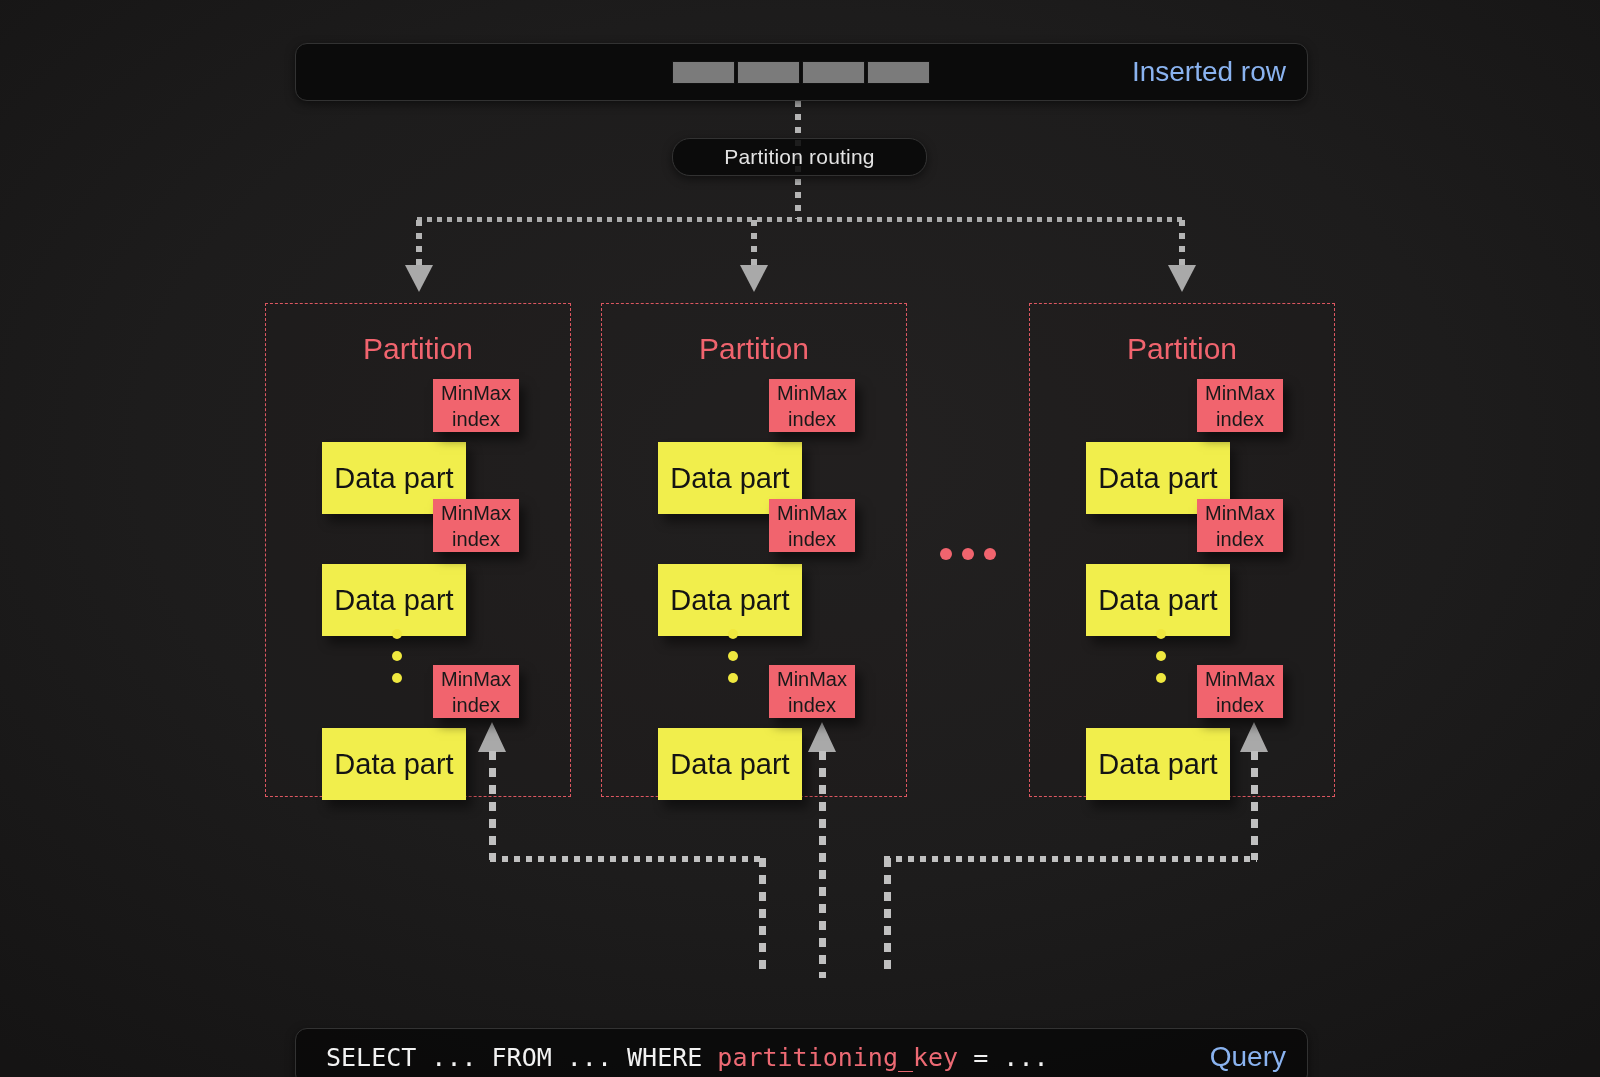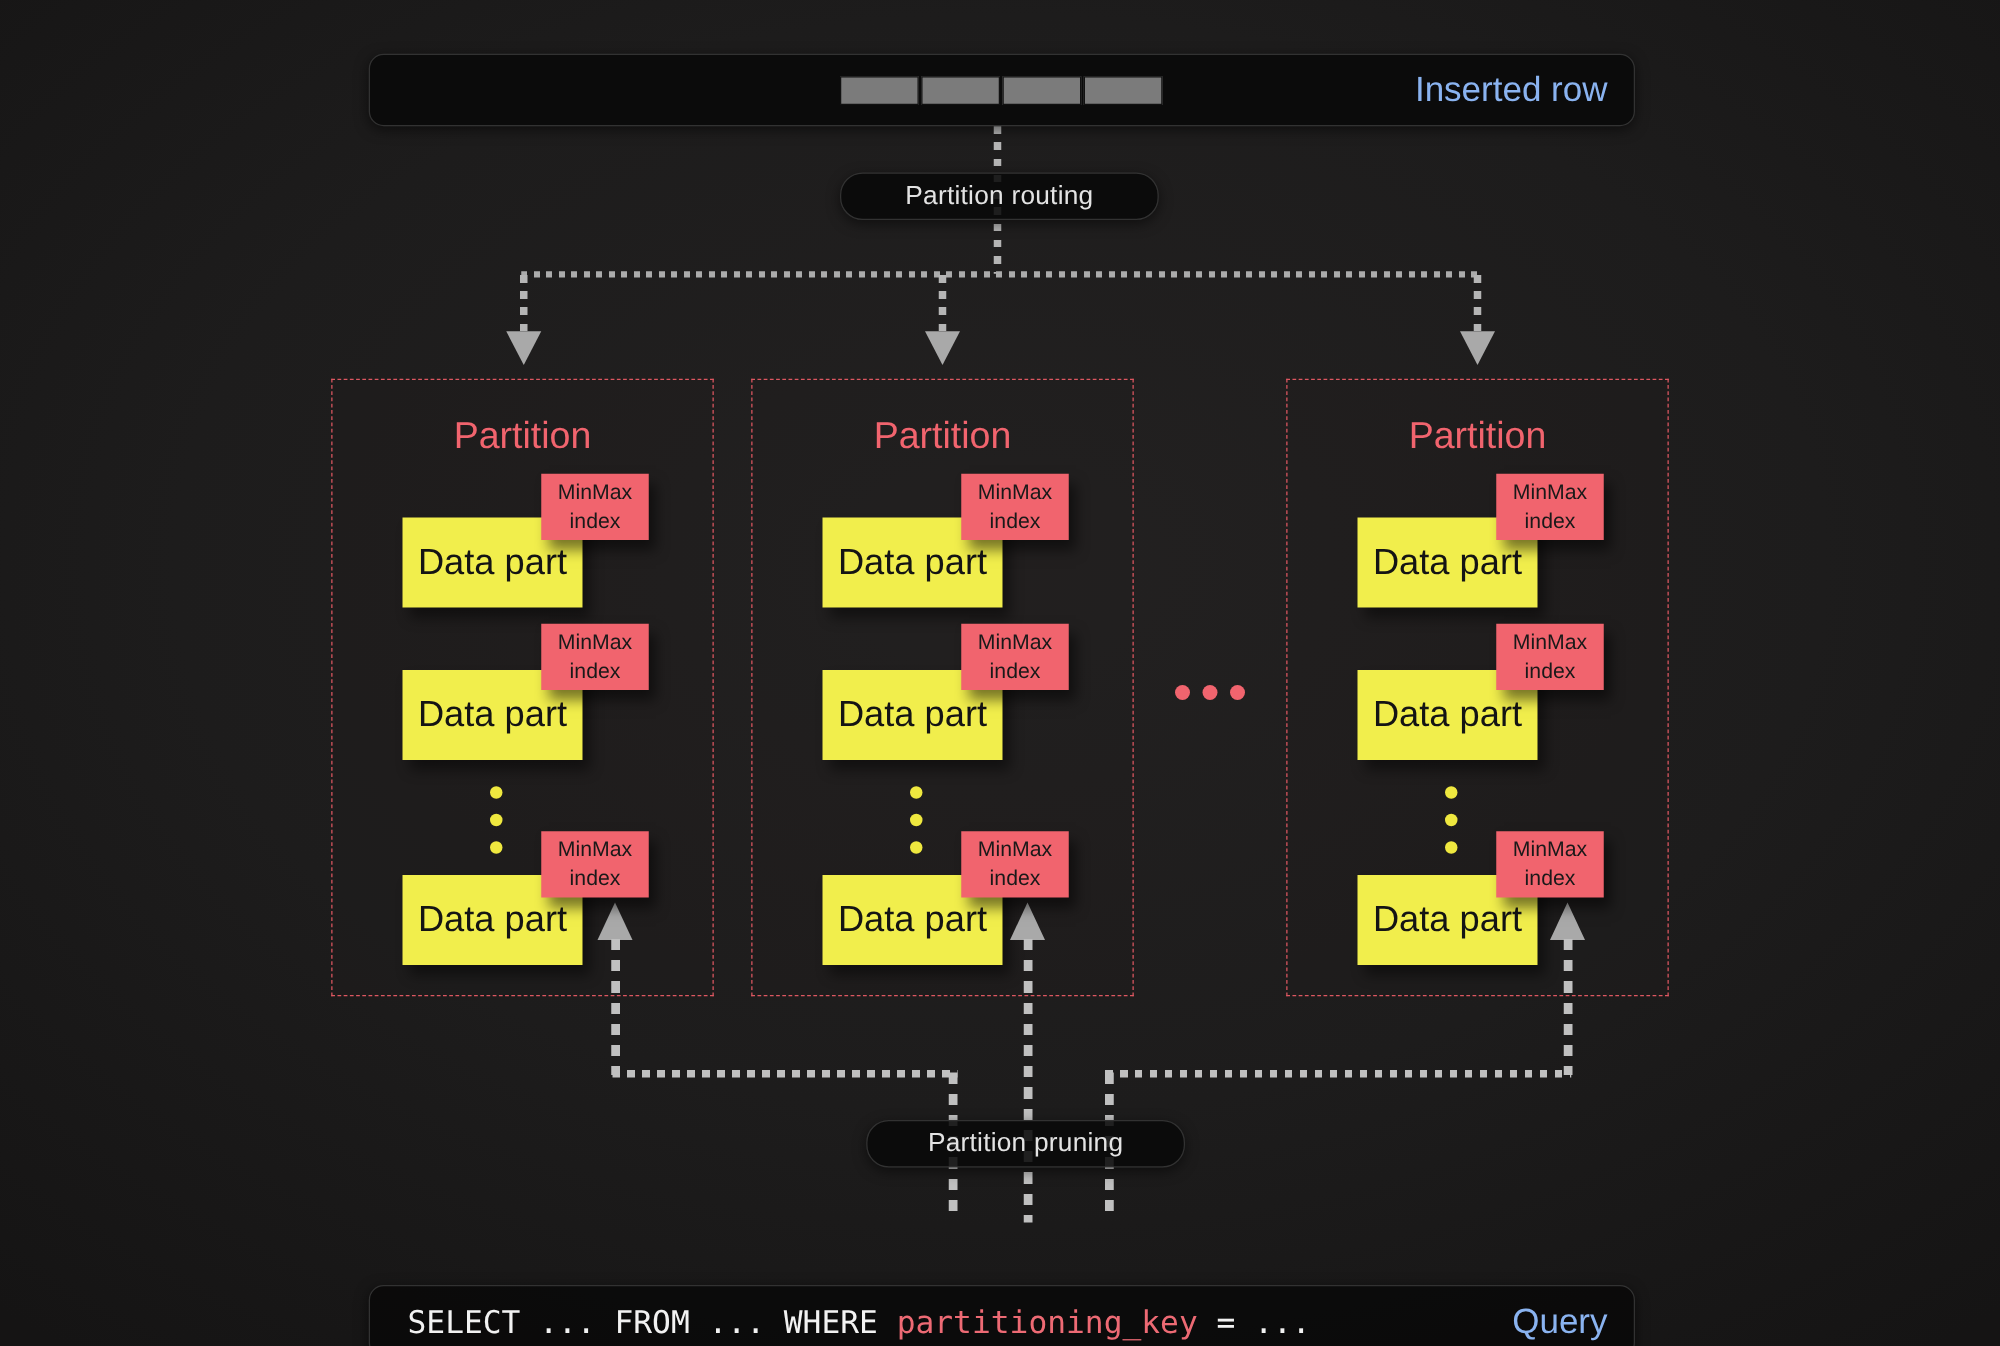--- a/index.html
+++ b/index.html
@@ -39,26 +39,26 @@
   .bar-caption{position:absolute; right:21px; top:0; height:100%; display:flex; align-items:center; color:var(--blue); font-size:28px;}
   
   .partition{
     top:303px; width:306px; height:494px; box-sizing:border-box;
     border:1.6px dashed var(--salmon-border); background:rgba(30,29,29,0.25);
   }
   .partition-title{margin-top:28px; text-align:center; color:var(--salmon); font-size:30px;}
   .datapart{
     position:absolute; left:56px; width:144px; height:72px; background:var(--yellow);
     display:flex; align-items:center; justify-content:center;
-    color:#141414; font-size:29px; box-shadow:6px 8px 10px rgba(0,0,0,0.45);
+    color:#141414; font-size:29px; box-shadow:6px 8px 10px rgba(0,0,0,0.45);margin-top:28px;
   }
   .minmax{
     position:absolute; left:167px; width:86px; height:53px; background:var(--salmon);
     display:flex; flex-direction:column; align-items:center; justify-content:center;
-    color:#191919; font-size:17px; line-height:1.3; box-shadow:6px 8px 10px rgba(0,0,0,0.5);
+    color:#191919; font-size:20px; line-height:1.3; box-shadow:6px 8px 10px rgba(0,0,0,0.5);
     z-index:2; text-align:center;
   }
   .dp1{top:110px;} .mm1{top:75px;}
   .dp2{top:232px;} .mm2{top:195px;}
   .dp3{top:396px;} .mm3{top:361px;}
   .part-dots{position:absolute; left:126px; top:325px; display:flex; flex-direction:column; gap:12px;}
   .part-dots i{width:10px;height:10px;border-radius:50%;background:#efe83f;}
   .between-dots{left:940px; top:548px; display:flex; gap:10px;}
   .between-dots i{width:12px;height:12px;border-radius:50%;background:var(--salmon);}
   
@@ -199,22 +199,19 @@
   <div class="abs arrow-up" style="left:1240px; top:722px;"></div>
 
   <div class="abs v-dash thick" style="left:489px; top:751px; height:109px;"></div>
   <div class="abs v-dash thick" style="left:819px; top:751px; height:227px;"></div>
   <div class="abs v-dash thick" style="left:1251px; top:751px; height:109px;"></div>
   <div class="abs h-dots thick" style="left:490px; top:856px; width:276px;"></div>
   <div class="abs h-dots thick" style="left:884px; top:856px; width:373px;"></div>
   <div class="abs v-dash thick" style="left:759px; top:858px; height:118px;"></div>
   <div class="abs v-dash thick" style="left:884px; top:858px; height:118px;"></div>
 
-  <div class="abs panel flow-label" style="left:693px; top:896px; width:255px; height:38px;">
-    <span>Partition pruning</span>
-  </div>
 
   <div class="abs panel query-bar">
     <div class="query-code"><span>SELECT ... FROM ... WHERE </span><span class="hl">partitioning_key</span><span> = ...</span></div>
     <div class="bar-caption">Query</div>
   </div>
 
 </div>
 
 </body></html>

